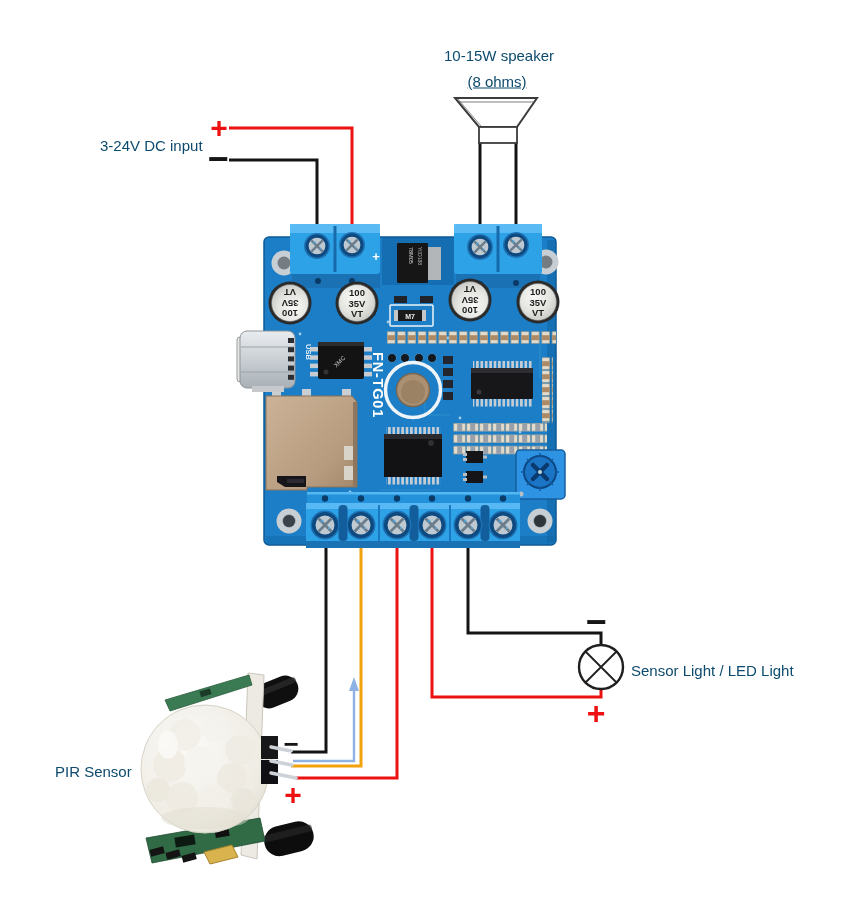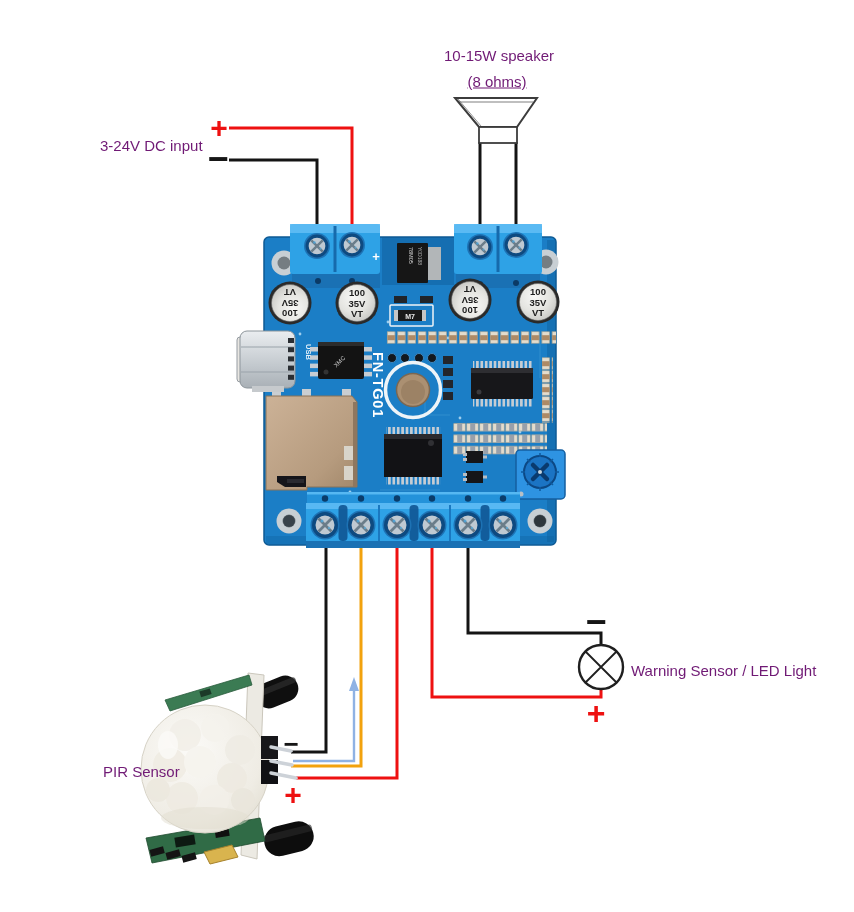--- a/index.html
+++ b/index.html
@@ -1,19 +1,19 @@
 <!DOCTYPE html>
 <html><head>
 <meta charset="utf-8">
 <style>
   html,body{margin:0;padding:0;background:#fff;}
   .canvas{position:relative;width:854px;height:912px;background:#ffffff;
           font-family:"Liberation Sans",sans-serif;overflow:hidden;}
   .canvas svg{position:absolute;left:0;top:0;display:block;}
-  .lbl{position:absolute;font-size:15px;color:#701a75;white-space:nowrap;}
+  .lbl{position:absolute;font-size:15px;color:#0c4a6e;white-space:nowrap;}
   .ctr{transform:translate(-50%,-50%);}
   .sym{position:absolute;font-weight:bold;line-height:1;transform:translate(-50%,-50%);white-space:nowrap;}
   .pos{color:#ee1111;}
   .neg{color:#161616;}
   svg text{font-family:"Liberation Sans",sans-serif;}
   .captxt{font-size:9.5px;font-weight:bold;fill:#1d1d1d;text-anchor:middle;}
 </style>
 </head>
 <body>
 
@@ -380,22 +380,22 @@
       <path d="M271,747 L291,751"></path>
       <path d="M271,761 L292,765"></path>
       <path d="M271,773 L296,778"></path>
     </g>
   </g>
 </svg>
 
 <div class="lbl" style="left:100px;top:137px;">3-24V DC input</div>
 <div class="lbl ctr" style="left:499px;top:55px;">10-15W speaker</div>
 <div class="lbl ctr" style="left:497px;top:81px;text-decoration:underline;">(8 ohms)</div>
-<div class="lbl" style="left:55px;top:763px;margin-left:48px;">PIR Sensor</div>
-<div class="lbl" style="left:631px;top:662px;">Warning Sensor / LED Light</div>
+<div class="lbl" style="left:55px;top:763px;">PIR Sensor</div>
+<div class="lbl" style="left:631px;top:662px;">Sensor Light / LED Light</div>
 
 <div class="sym pos" style="left:219px;top:128px;font-size:30px;">+</div>
 <div class="sym neg" style="left:218px;top:159px;font-size:36px;">−</div>
 <div class="sym neg" style="left:291px;top:744px;font-size:26px;">−</div>
 <div class="sym pos" style="left:293px;top:795px;font-size:30px;">+</div>
 <div class="sym neg" style="left:596px;top:622px;font-size:36px;">−</div>
 <div class="sym pos" style="left:596px;top:713px;font-size:32px;">+</div>
 
 </div>
 

